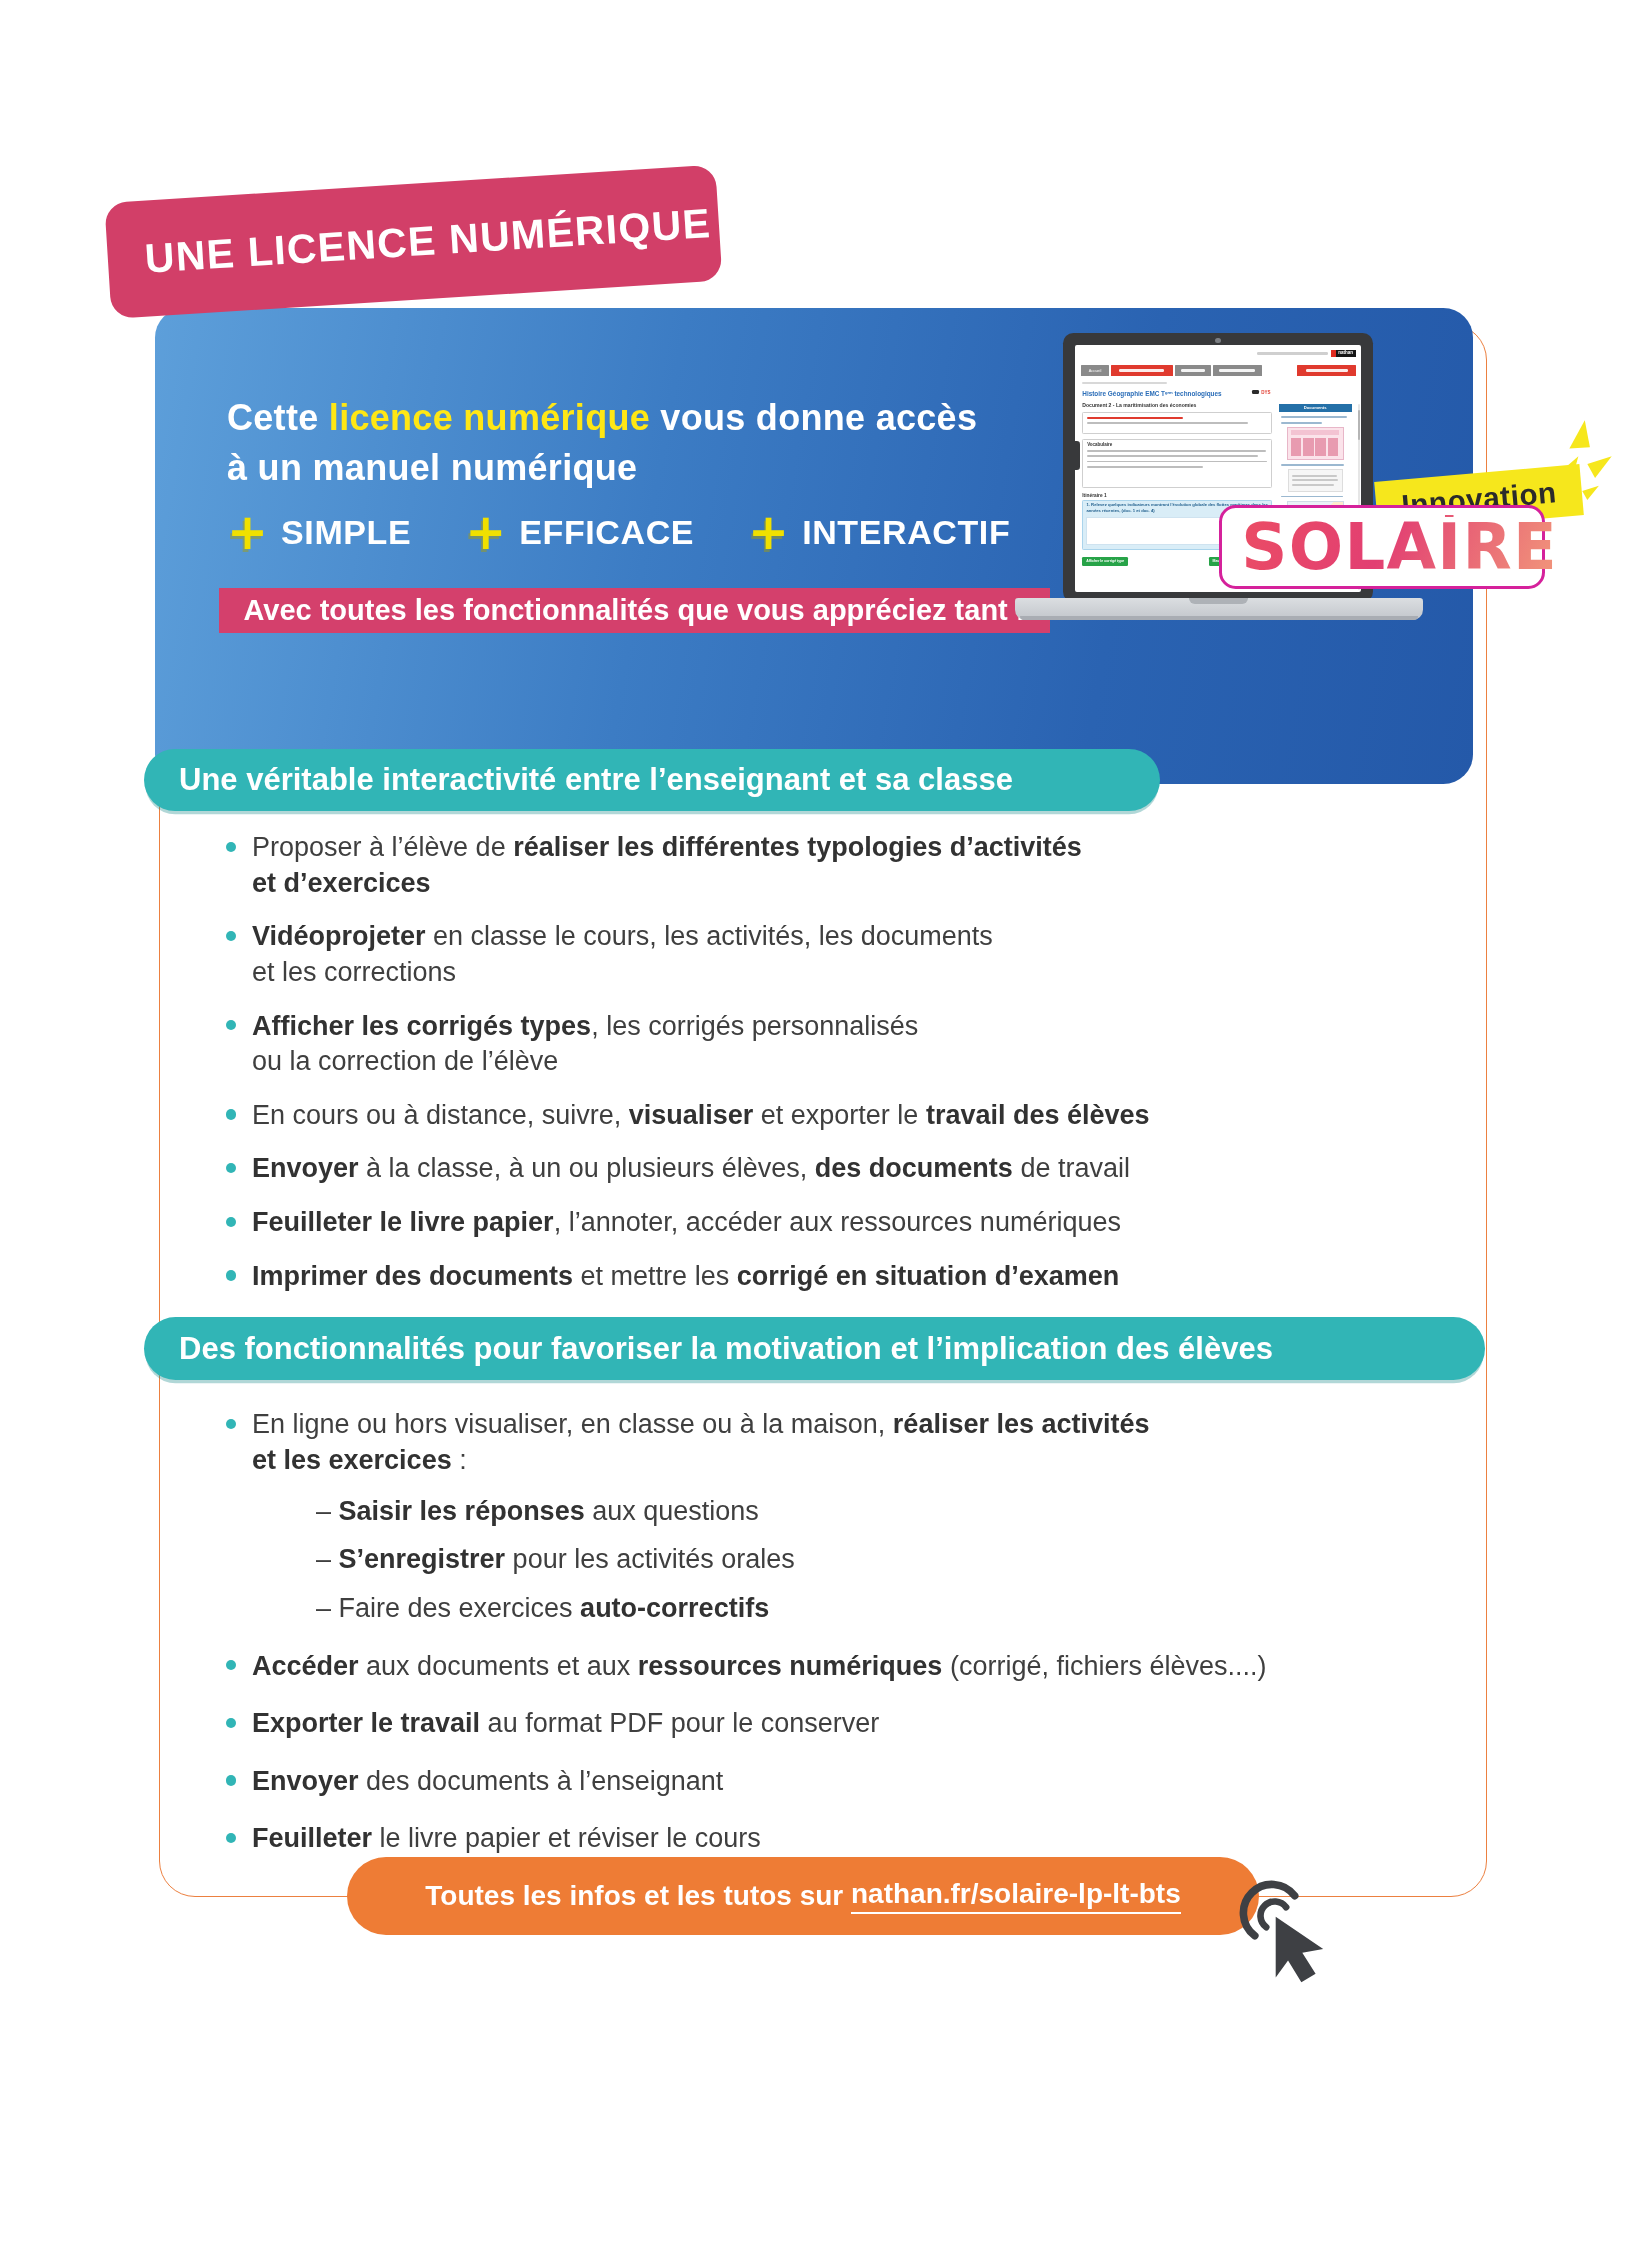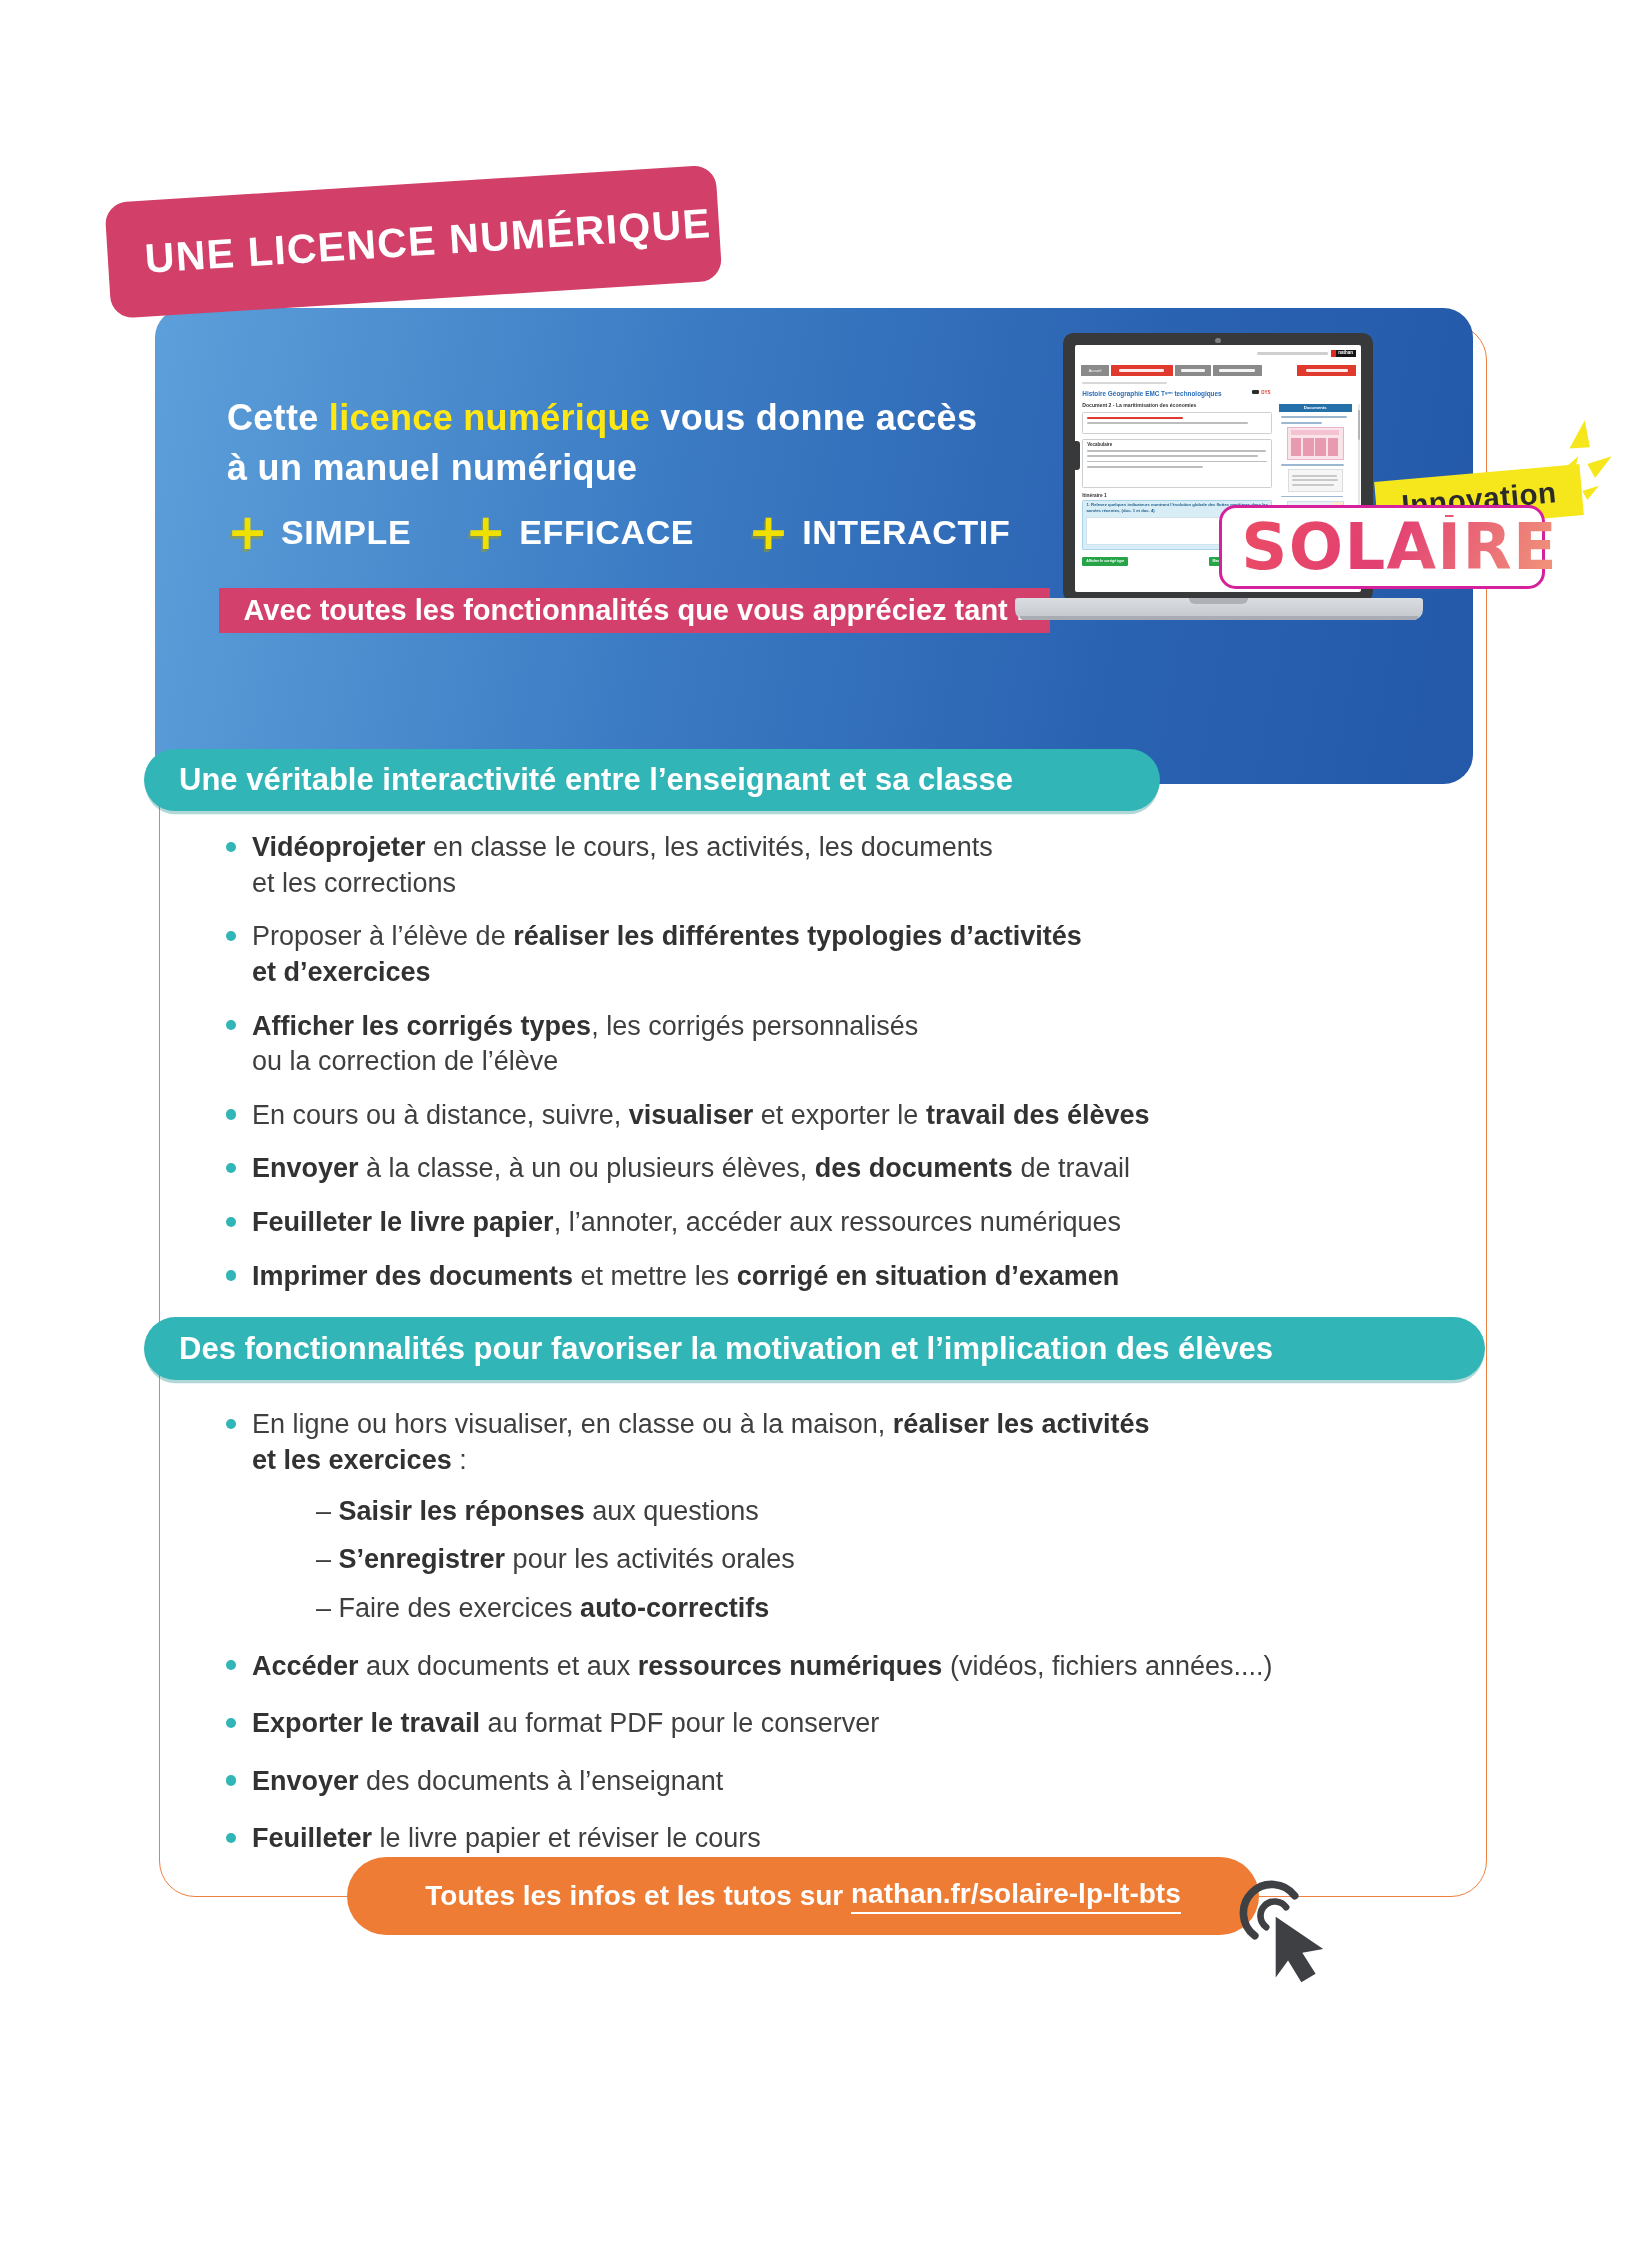--- a/index.html
+++ b/index.html
@@ -267,39 +267,39 @@
       <circle cx="82" cy="22" r="4" fill="url(#sg)"></circle>
       <circle cx="88" cy="72" r="3.5" fill="url(#sg)"></circle>
     </svg>
     <span class="solaire-text">SOLAİRE</span>
   </div>
 
   <div class="pill pill1">
     <span>Une véritable interactivité entre l’enseignant et sa classe</span>
   </div>
   <ul class="blist blist1">
+      <li><span>Proposer à l’élève de </span><b>réaliser les différentes typologies d’activités</b><br><b>et d’exercices</b></li>
       <li><b>Vidéoprojeter</b><span> en classe le cours, les activités, les documents</span><br><span>et les corrections</span></li>
-      <li><span>Proposer à l’élève de </span><b>réaliser les différentes typologies d’activités</b><br><b>et d’exercices</b></li>
       <li><b>Afficher les corrigés types</b><span>, les corrigés personnalisés</span><br><span>ou la correction de l’élève</span></li>
       <li><span>En cours ou à distance, suivre, </span><b>visualiser</b><span> et exporter le </span><b>travail des élèves</b></li>
       <li><b>Envoyer</b><span> à la classe, à un ou plusieurs élèves, </span><b>des documents</b><span> de travail</span></li>
       <li><b>Feuilleter le livre papier</b><span>, l’annoter, accéder aux ressources numériques</span></li>
       <li><b>Imprimer des documents</b><span> et mettre les </span><b>corrigé en situation d’examen</b></li>
     </ul>
 
   <div class="pill pill2">
     <span>Des fonctionnalités pour favoriser la motivation et l’implication des élèves</span>
   </div>
   <ul class="blist blist2">
       <li><span>En ligne ou hors visualiser, en classe ou à la maison, </span><b>réaliser les activités</b><br><b>et les exercices</b><span> :</span><div class="subs">
           <div class="sub-item"><span>– </span><b>Saisir les réponses</b><span> aux questions</span></div>
           <div class="sub-item"><span>– </span><b>S’enregistrer</b><span> pour les activités orales</span></div>
           <div class="sub-item"><span>– Faire des exercices </span><b>auto-correctifs</b></div>
         </div></li>
-      <li><b>Accéder</b><span> aux documents et aux </span><b>ressources numériques</b><span> (vidéos, fichiers années....)</span></li>
+      <li><b>Accéder</b><span> aux documents et aux </span><b>ressources numériques</b><span> (corrigé, fichiers élèves....)</span></li>
       <li><b>Exporter le travail</b><span> au format PDF pour le conserver</span></li>
       <li><b>Envoyer</b><span> des documents à l’enseignant</span></li>
       <li><b>Feuilleter</b><span> le livre papier et réviser le cours</span></li>
     </ul>
 
   <div class="footbar">
     <span>Toutes les infos et les tutos sur</span>
     <span class="link">nathan.fr/solaire-lp-lt-bts</span>
   </div>
   <svg class="cursor" viewBox="0 0 120 120">

